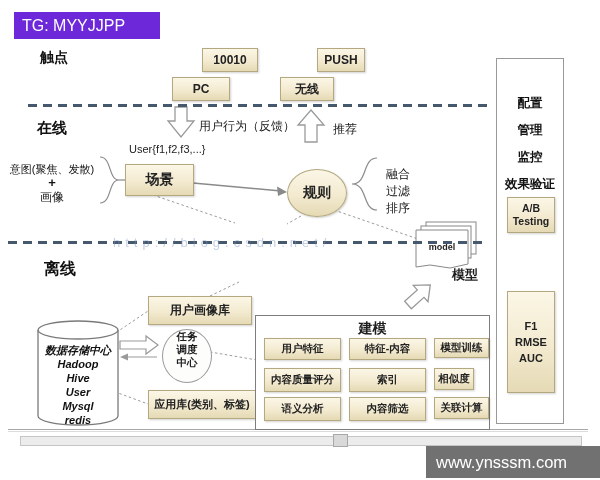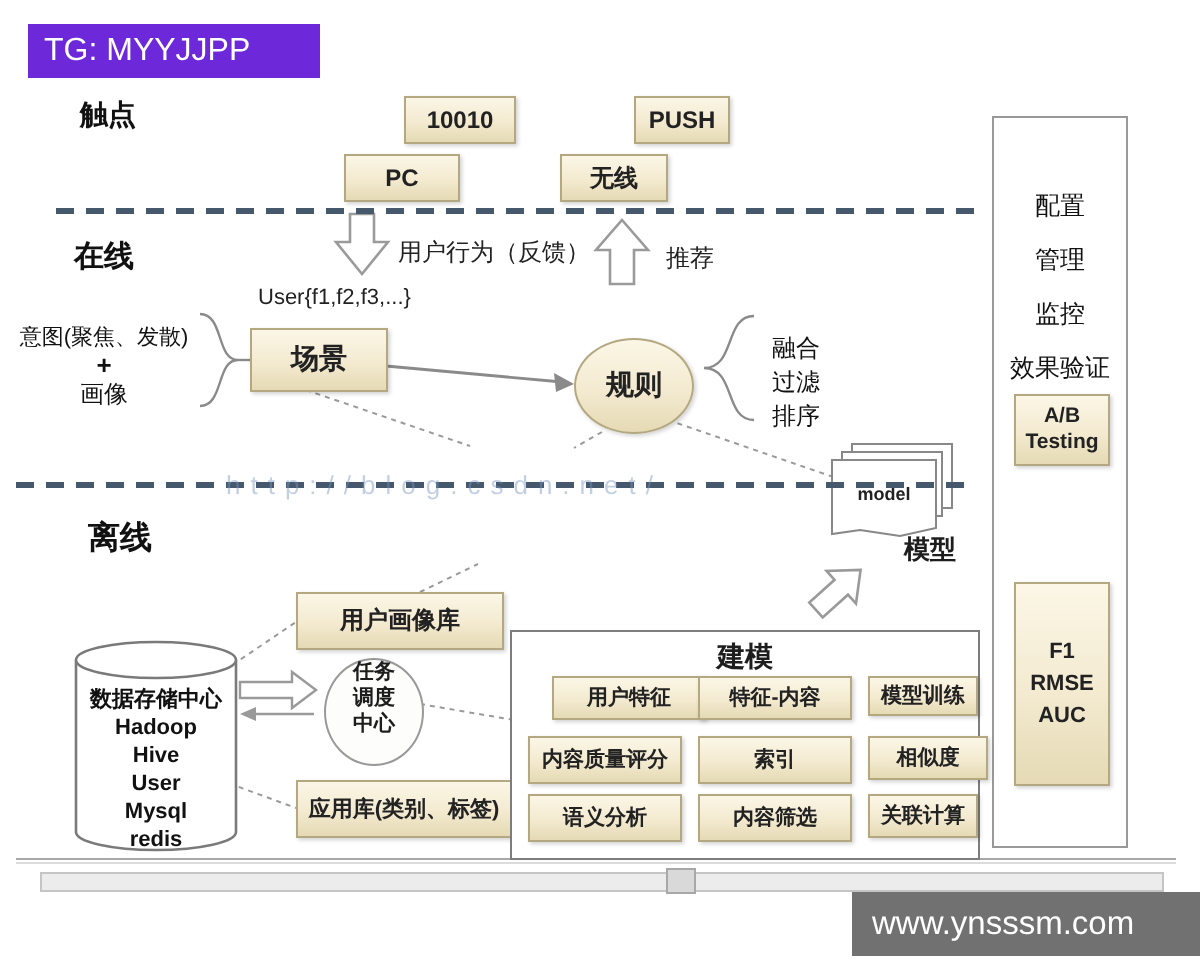--- a/index.html
+++ b/index.html
@@ -16,24 +16,24 @@
     font-weight:bold;color:#222;z-index:3;
   }
   .plain{z-index:3;}
   .sec-label{font-weight:bold;font-size:15px;color:#111;z-index:3;}
   .small-note{font-size:12px;color:#222;z-index:3;white-space:nowrap;}
   .dash-sep{height:3px;background:repeating-linear-gradient(90deg,#46586c 0 9px,transparent 9px 15px);z-index:2;}
   #conn-layer{position:absolute;left:0;top:0;z-index:1;}
   .sidebar{
     border:1px solid #999;background:#fff;z-index:3;
   }
-  .sidebar-label{position:absolute;width:100%;text-align:center;font-weight:normal;font-size:12.5px;color:#111;}
+  .sidebar-label{position:absolute;width:100%;text-align:center;font-weight:bold;font-size:12.5px;color:#111;}
   .modeling-box{border:1.5px solid #7d7d7d;background:#fff;z-index:3;}
   .cell{position:absolute;font-size:10.5px;}
-  .cyl-text{z-index:3;text-align:center;font-weight:bold;font-size:11px;line-height:14px;color:#111;}
+  .cyl-text{z-index:3;text-align:center;font-weight:bold;font-size:11px;line-height:14px;color:#111;font-style:italic;}
   .watermark-blog{
     z-index:4;font-size:13px;letter-spacing:5px;color:rgba(120,148,190,0.45);white-space:nowrap;
   }
   .tag-bar{
     background:#6d28d9;color:#fff;font-size:16px;line-height:27px;padding-left:8px;z-index:5;
   }
   .site-bar{
     background:rgba(98,98,98,0.9);color:#fff;font-size:16.5px;line-height:32px;
     padding-left:10px;z-index:6;
   }
@@ -161,26 +161,26 @@
   <div class="abs plain" style="left:162px;top:329px;width:48px;height:52px;border:1px solid #999;border-radius:50%;background:#fdfdfc;display:flex;flex-direction:column;align-items:center;justify-content:flex-start;font-size:10.5px;font-weight:bold;line-height:13px;">
     <div>任务</div>
     <div>调度</div>
     <div>中心</div>
   </div>
 
   <div class="abs node" style="left:148px;top:390px;width:106px;height:27px;font-size:11px;">应用库(类别、标签)</div>
 
   <div class="abs modeling-box" style="left:255px;top:315px;width:233px;height:113px;">
     <div style="position:absolute;top:4px;width:100%;text-align:center;font-size:14px;font-weight:bold;">建模</div>
-    <div class="node cell" style="left:20px;top:22px;width:75px;height:20px;">用户特征</div>
+    <div class="node cell" style="left:8px;top:22px;width:75px;height:20px;">用户特征</div>
     <div class="node cell" style="left:93px;top:22px;width:75px;height:20px;">特征-内容</div>
     <div class="node cell" style="left:178px;top:22px;width:55px;height:20px;box-sizing:border-box;">模型训练</div>
     <div class="node cell" style="left:8px;top:52px;width:75px;height:22px;">内容质量评分</div>
     <div class="node cell" style="left:93px;top:52px;width:75px;height:22px;">索引</div>
-    <div class="node cell" style="left:178px;top:52px;width:60px;height:22px;box-sizing:border-box;">相似度</div>
+    <div class="node cell" style="left:178px;top:52px;width:40px;height:22px;box-sizing:border-box;">相似度</div>
     <div class="node cell" style="left:8px;top:81px;width:75px;height:22px;">语义分析</div>
     <div class="node cell" style="left:93px;top:81px;width:75px;height:22px;">内容筛选</div>
     <div class="node cell" style="left:178px;top:81px;width:55px;height:22px;box-sizing:border-box;">关联计算</div>
   </div>
 
   <div class="abs hline1" style="left:8px;top:429px;width:580px;height:1px;"></div>
   <div class="abs hline2" style="left:8px;top:431px;width:580px;height:1px;"></div>
   <div class="abs scroll-strip" style="left:20px;top:436px;width:560px;height:8px;"></div>
   <div class="abs scroll-handle" style="left:333px;top:434px;width:13px;height:11px;"></div>
 

